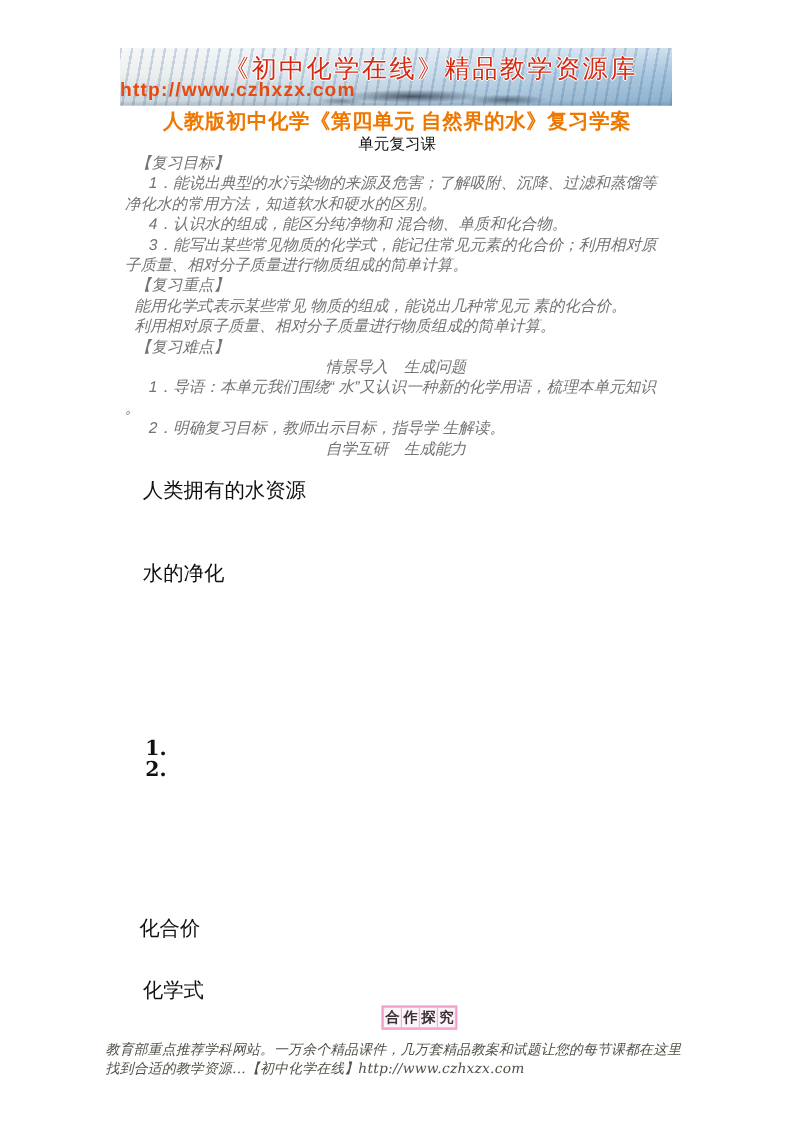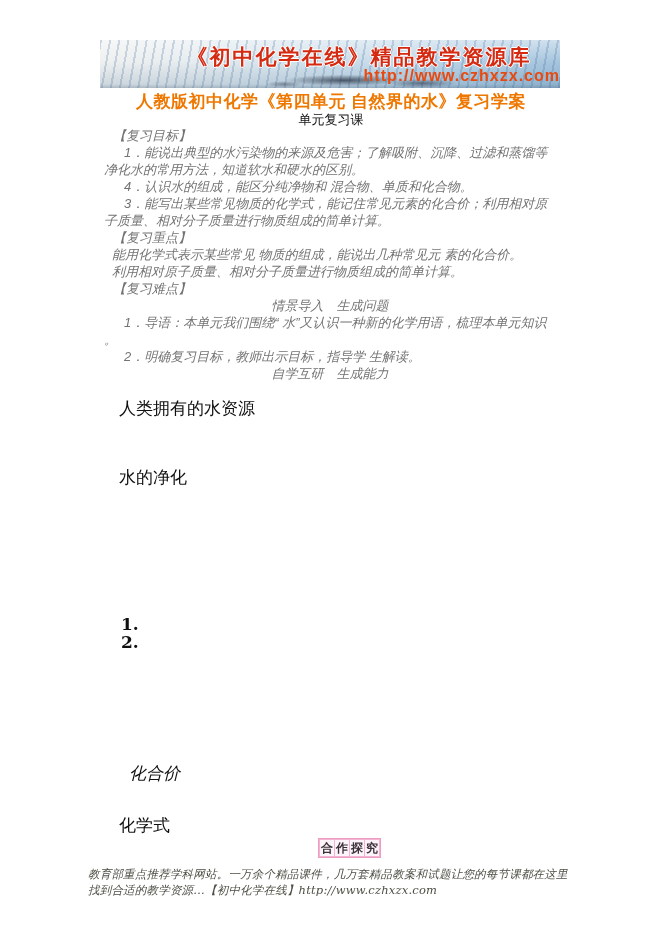--- a/index.html
+++ b/index.html
@@ -16,27 +16,27 @@
     background:
       radial-gradient(ellipse 95px 9px at 53% 84%, rgba(28,38,54,0.70), rgba(28,38,54,0) 62%),
       radial-gradient(ellipse 55px 7px at 70% 90%, rgba(30,40,56,0.55), rgba(30,40,56,0) 62%),
       radial-gradient(ellipse 30px 5px at 40% 92%, rgba(40,52,68,0.45), rgba(40,52,68,0) 62%),
       repeating-linear-gradient(100deg, rgba(55,95,150,0.22) 0 2px, rgba(55,95,150,0) 2px 9px),
       linear-gradient(to bottom, rgba(255,255,255,0.55) 0%, rgba(255,255,255,0.15) 45%, rgba(120,150,175,0.25) 92%, rgba(80,105,130,0.40) 100%),
       linear-gradient(to right, #eceeed 0%, #e2e9ec 20%, #cfdfe9 40%, #bcd4e6 62%, #a9c8e0 80%, #96bbd7 100%);
   }
   .banner-title {
     position:absolute; left:0; top:3px; width:100%; box-sizing:border-box; padding-left:58px;
-    text-align:center; font-size:21px; font-weight:bold; letter-spacing:2px;
+    text-align:center; font-size:21px; font-weight:normal; letter-spacing:2px;
     color:#d42a12; white-space:nowrap;
     font-family:"DejaVu Serif", serif;
     text-shadow:-1px 0 0 #fff, 1px 0 0 #fff, 0 -1px 0 #fff, 0 1px 0 #fff;
   }
   .banner-url {
-    position:absolute; left:0; top:27px; width:100%; text-align:right;
+    position:absolute; left:0; top:27px; width:100%; text-align:left;
     font-size:16px; font-weight:bold; color:#e8490f; letter-spacing:1px;
   }
 
   
   .doc-title {
     position:absolute; left:0; top:90px; width:100%; text-align:center;
     font-size:17px; font-weight:bold; color:#ee7700; letter-spacing:0.5px;
   }
   .doc-subtitle {
     position:absolute; left:0; top:111px; width:100%; text-align:center;
@@ -53,21 +53,21 @@
   .para.item  { text-indent:20px; }
   .para.plain { text-indent:8px; }
   .para.center{ text-align:center; text-indent:0; }
 
   
   .label { position:absolute; font-size:17px; color:#101010; white-space:nowrap; }
   .lbl-water-res   { left:119px; top:397px; }
   .lbl-purify      { left:119px; top:466px; }
   .lbl-num1        { left:121px; top:614px; font-family:"DejaVu Serif", serif; font-weight:bold; }
   .lbl-num2        { left:121px; top:632px; font-family:"DejaVu Serif", serif; font-weight:bold; }
-  .lbl-valence     { left:129px; top:762px;font-style:italic; }
+  .lbl-valence     { left:116px; top:762px; }
   .lbl-formula     { left:119px; top:814px; }
 
   
   .coop-badge {
     position:absolute; left:318px; top:838px;
     display:flex; gap:1px; padding:1px;
     border:1px solid #ef9cc3; background:#f2b4d2;
   }
   .coop-badge span {
     display:block; width:14px; height:16px; line-height:16px; text-align:center;

